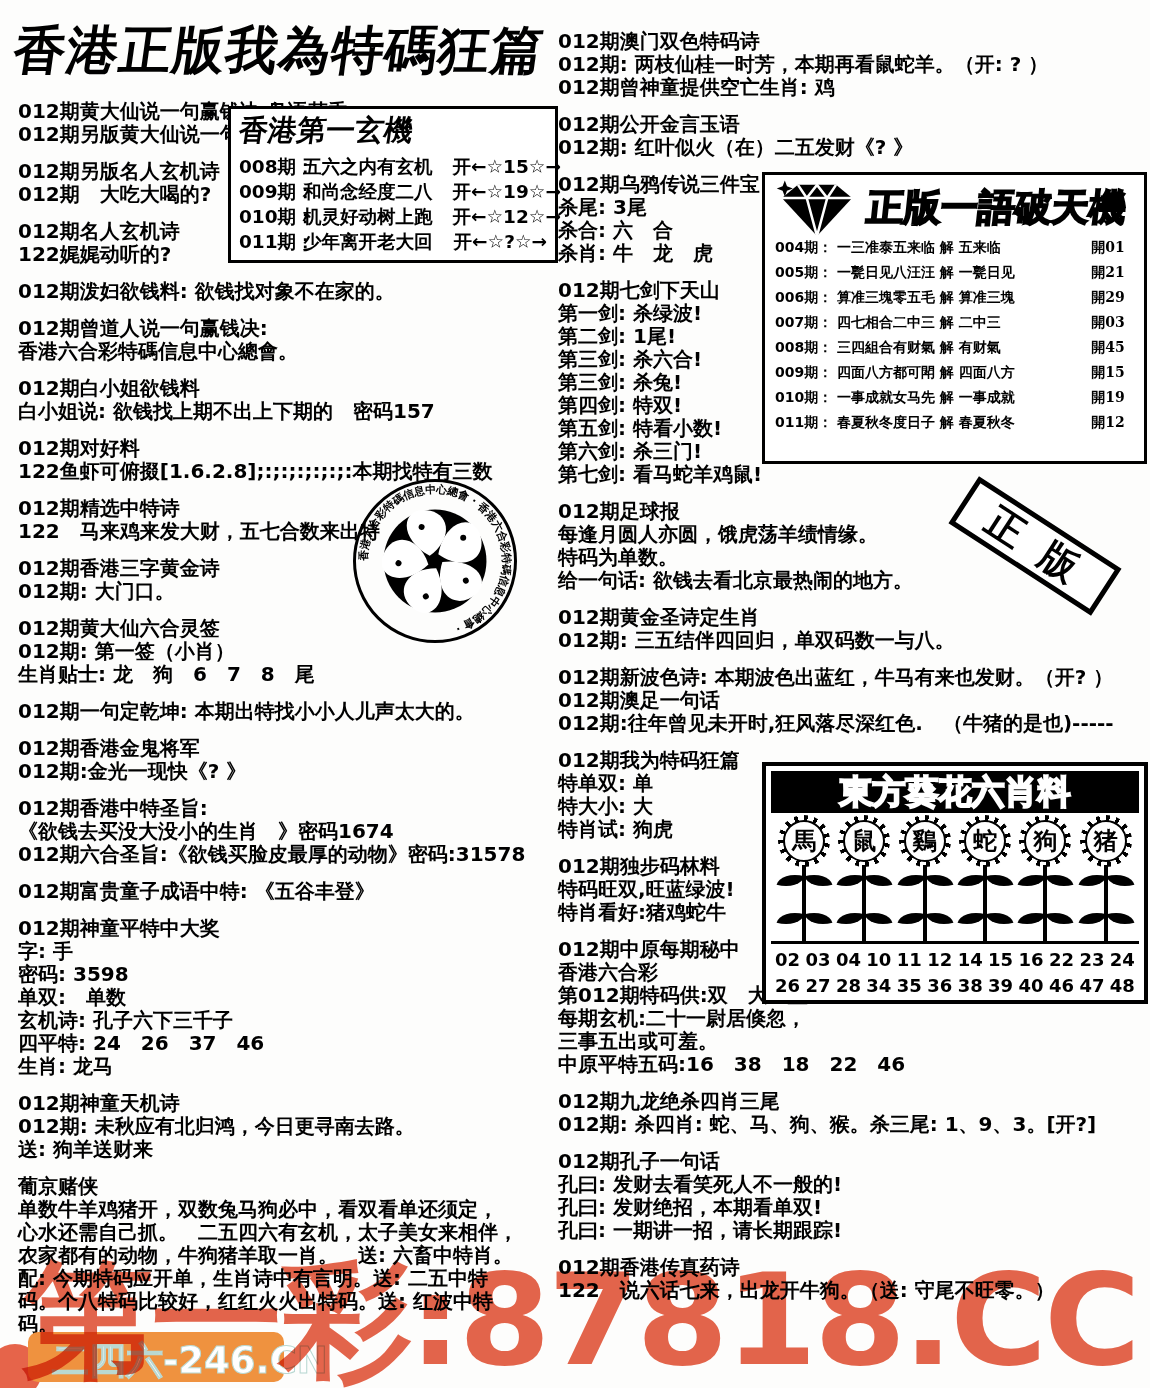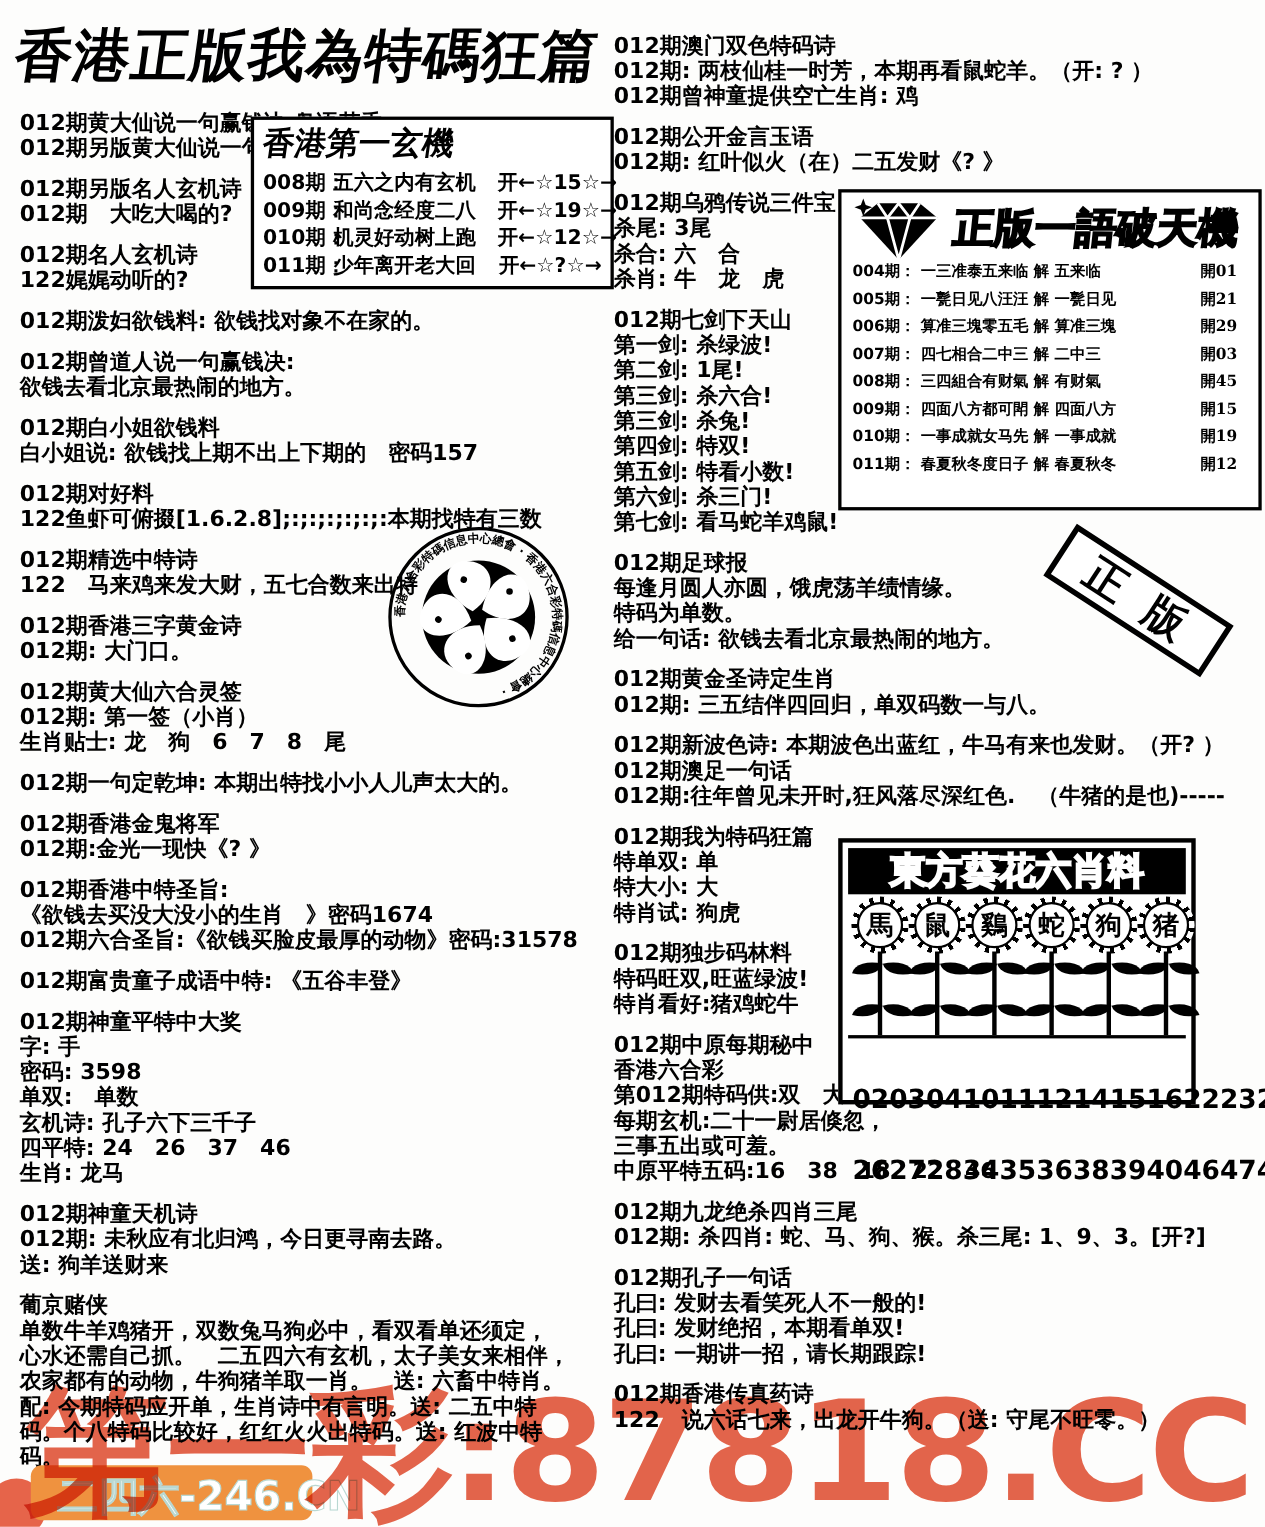--- a/index.html
+++ b/index.html
@@ -44,21 +44,21 @@
   .stamp-zhengban{
     position:absolute;left:950px;top:518px;width:170px;height:56px;border:5px solid #000;
     background:#fff;transform:rotate(33deg);display:flex;align-items:center;justify-content:center;
     font-size:38px;font-weight:bold;letter-spacing:26px;padding-left:20px;box-sizing:border-box;
     white-space:nowrap;z-index:3;
   }
   
   .seal{position:absolute;left:352px;top:478px;width:166px;height:166px;z-index:4;}
   
   .box-sunflower{
-    position:absolute;left:762px;top:762px;width:325px;height:242px;border:4px solid #000;
+    position:absolute;left:762px;top:762px;width:386px;height:242px;border:4px solid #000;
     background:#fff;box-sizing:border-box;z-index:3;
   }
   .sf-titlebar{background:#000;margin:5px 5px 0;height:42px;display:flex;align-items:center;justify-content:center;}
   .sf-title{font-size:33px;font-weight:bold;color:#000;-webkit-text-stroke:2px #fff;white-space:nowrap;}
   .sf-flowers{display:flex;justify-content:space-around;height:126px;margin:2px 8px 0;}
   .flower{width:56px;position:relative;}
   .sun{
     position:relative;width:52px;height:52px;margin:0 auto;border-radius:50%;
     background:repeating-conic-gradient(#000 0deg 9deg,#fff 9deg 24deg);
     display:flex;align-items:center;justify-content:center;
@@ -67,21 +67,21 @@
     width:38px;height:38px;background:#fff;border:2.5px solid #000;border-radius:50%;
     display:flex;align-items:center;justify-content:center;font-size:24px;font-weight:bold;
   }
   .stem{position:absolute;left:50%;top:50px;transform:translateX(-50%);width:4px;height:76px;background:#000;}
   .leaf{position:absolute;width:25px;height:15px;background:#000;}
   .leaf.l1{left:2px;top:58px;border-radius:100% 0 100% 0;transform:rotate(14deg);}
   .leaf.r1{left:30px;top:58px;border-radius:0 100% 0 100%;transform:rotate(-14deg);}
   .leaf.l2{left:2px;top:96px;border-radius:100% 0 100% 0;transform:rotate(14deg);}
   .leaf.r2{left:30px;top:96px;border-radius:0 100% 0 100%;transform:rotate(-14deg);}
   .sf-numbers{border-top:3px solid #000;margin:0 5px;padding:3px 4px 2px;}
-  .num-row{display:flex;justify-content:space-between;font-size:24px;font-weight:bold;line-height:26px;margin-top:39px;}
+  .num-row{display:flex;justify-content:space-between;font-size:18px;font-weight:bold;line-height:26px;}
   
   .watermark{
     position:absolute;left:22px;top:1236px;font-size:132px;font-weight:bold;letter-spacing:-3px;
     color:#e04a2c;opacity:.85;mix-blend-mode:multiply;white-space:nowrap;z-index:50;
     transform:scaleY(.96);transform-origin:top left;
   }
   .site-banner{
     position:absolute;left:28px;top:1332px;width:256px;height:50px;background:#ef923f;
     border-radius:10px;z-index:40;
   }
@@ -101,21 +101,21 @@
 
 <div class="col col-left">
   <div class="blk">012期黄大仙说一句赢钱决:鸟语花香
 012期另版黄大仙说一句赢钱决:洋洋大观</div>
   <div class="blk">012期另版名人玄机诗
 012期　大吃大喝的?</div>
   <div class="blk">012期名人玄机诗
 122娓娓动听的?</div>
   <div class="blk">012期泼妇欲钱料: 欲钱找对象不在家的。</div>
   <div class="blk">012期曾道人说一句赢钱决:
-欲钱去看北京最热闹的地方。</div>
+香港六合彩特碼信息中心總會。</div>
   <div class="blk">012期白小姐欲钱料
 白小姐说: 欲钱找上期不出上下期的　密码157</div>
   <div class="blk">012期对好料
 122鱼虾可俯掇[1.6.2.8];:;:;:;:;:;:本期找特有三数</div>
   <div class="blk">012期精选中特诗
 122　马来鸡来发大财，五七合数来出特</div>
   <div class="blk">012期香港三字黄金诗
 012期: 大门口。</div>
   <div class="blk">012期黄大仙六合灵签
 012期: 第一签（小肖）

